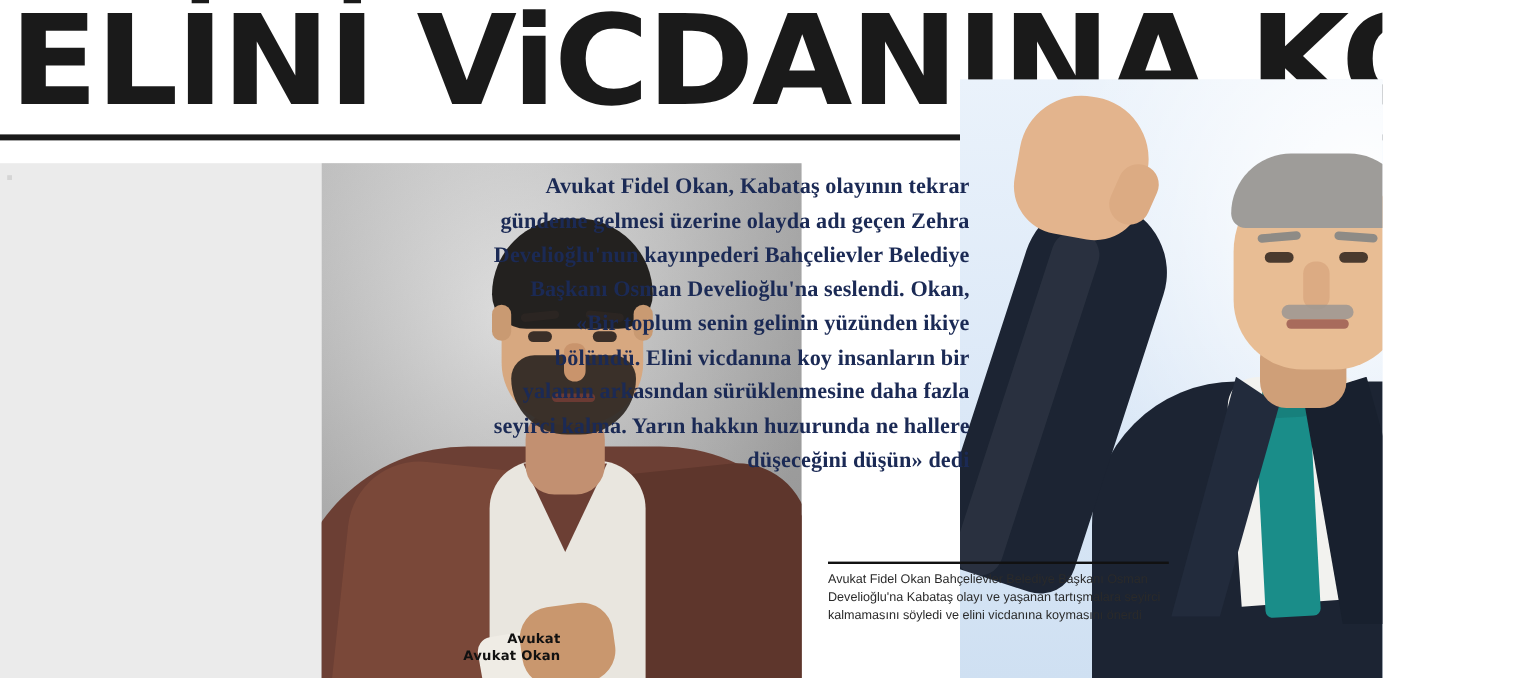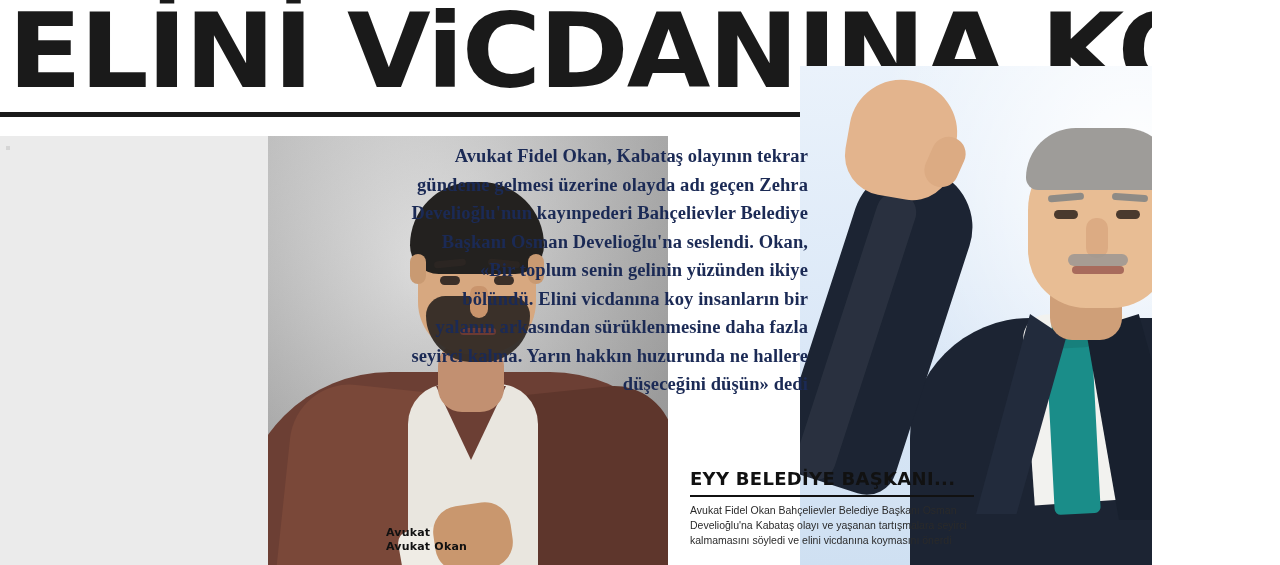--- a/index.html
+++ b/index.html
@@ -215,20 +215,21 @@
   .lw-caption {
     position: absolute;
     left: 118px;
     top: 390px;
     color: #111111;
     font-family: "DejaVu Sans", sans-serif;
     font-weight: bold;
     font-size: 11px;
     line-height: 14px;
     letter-spacing: .2px;
+    text-align: right;
   }
 
   
   .lede {
     position: absolute;
     left: 408px;
     top: 142px;
     width: 400px;
     text-align: right;
     color: #1b2a55;
@@ -489,18 +490,17 @@
     <div class="pol-mouth"></div>
     <div class="pol-arm"></div>
     <div class="pol-arm-shade"></div>
     <div class="pol-hand"></div>
     <div class="pol-thumb"></div>
   </div>
 
   <div class="lede">Avukat Fidel Okan, Kabataş olayının tekrar gündeme gelmesi üzerine olayda adı geçen Zehra Develioğlu'nun kayınpederi Bahçelievler Belediye Başkanı Osman Develioğlu'na seslendi. Okan, «Bir toplum senin gelinin yüzünden ikiye bölündü. Elini vicdanına koy insanların bir yalanın arkasından sürüklenmesine daha fazla seyirci kalma. Yarın hakkın huzurunda ne hallere düşeceğini düşün» dedi</div>
 
   <div class="subhead-box">
-    <div class="subhead-title">EYY BELEDİYE BAŞKANI...</div>
     <div class="subhead-rule"></div>
     <div class="subhead-body">Avukat Fidel Okan Bahçelievler Belediye Başkanı Osman Develioğlu'na Kabataş olayı ve yaşanan tartışmalara seyirci kalmamasını söyledi ve elini vicdanına koymasını önerdi</div>
   </div>
 
 </div>
 
 </body></html>

